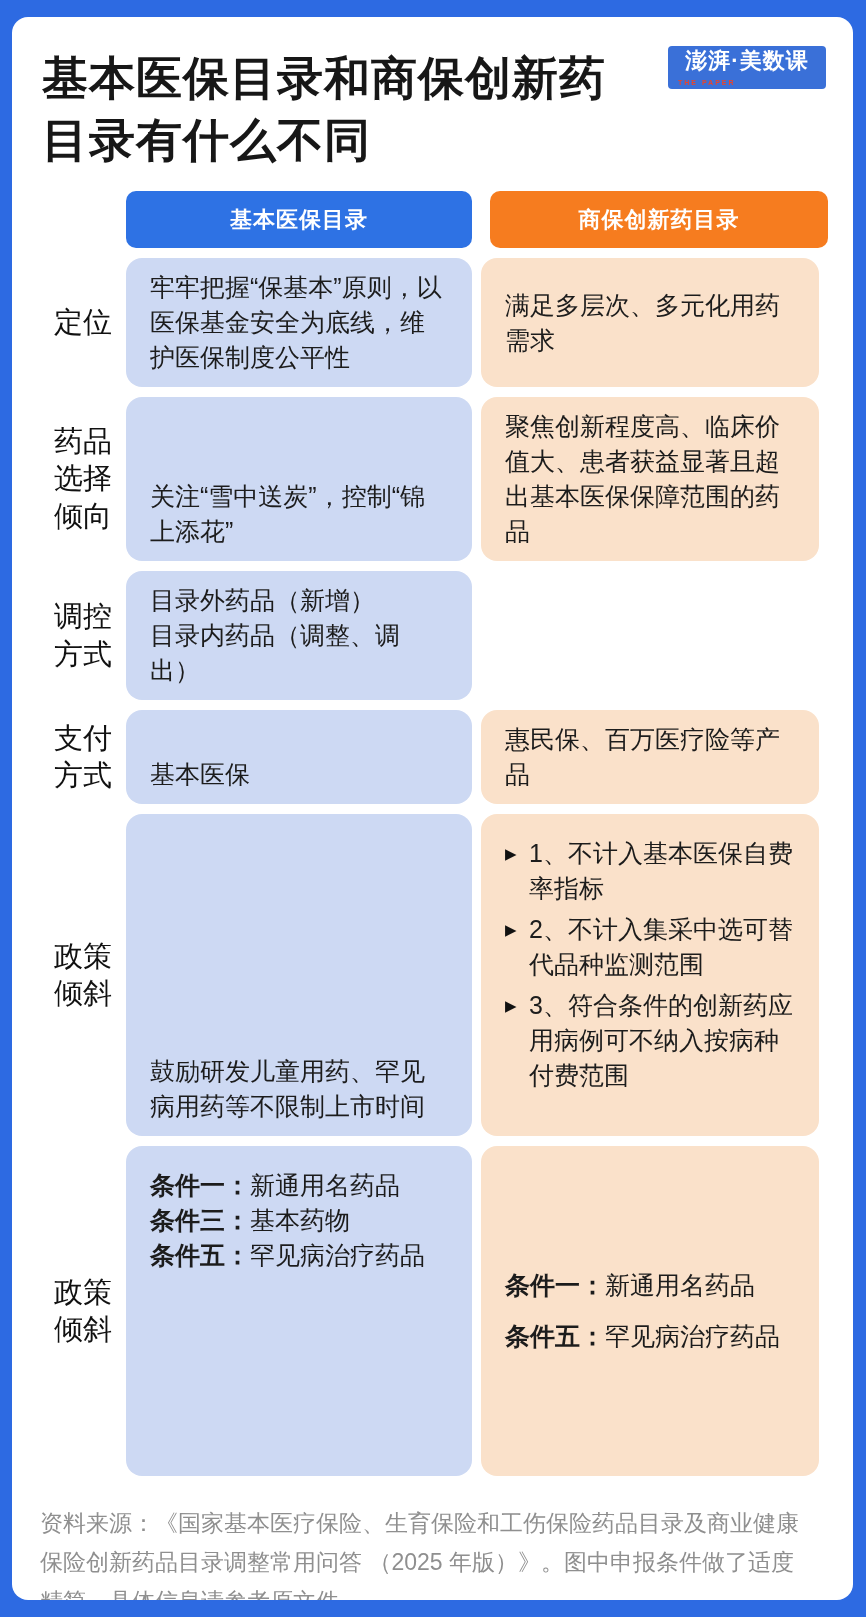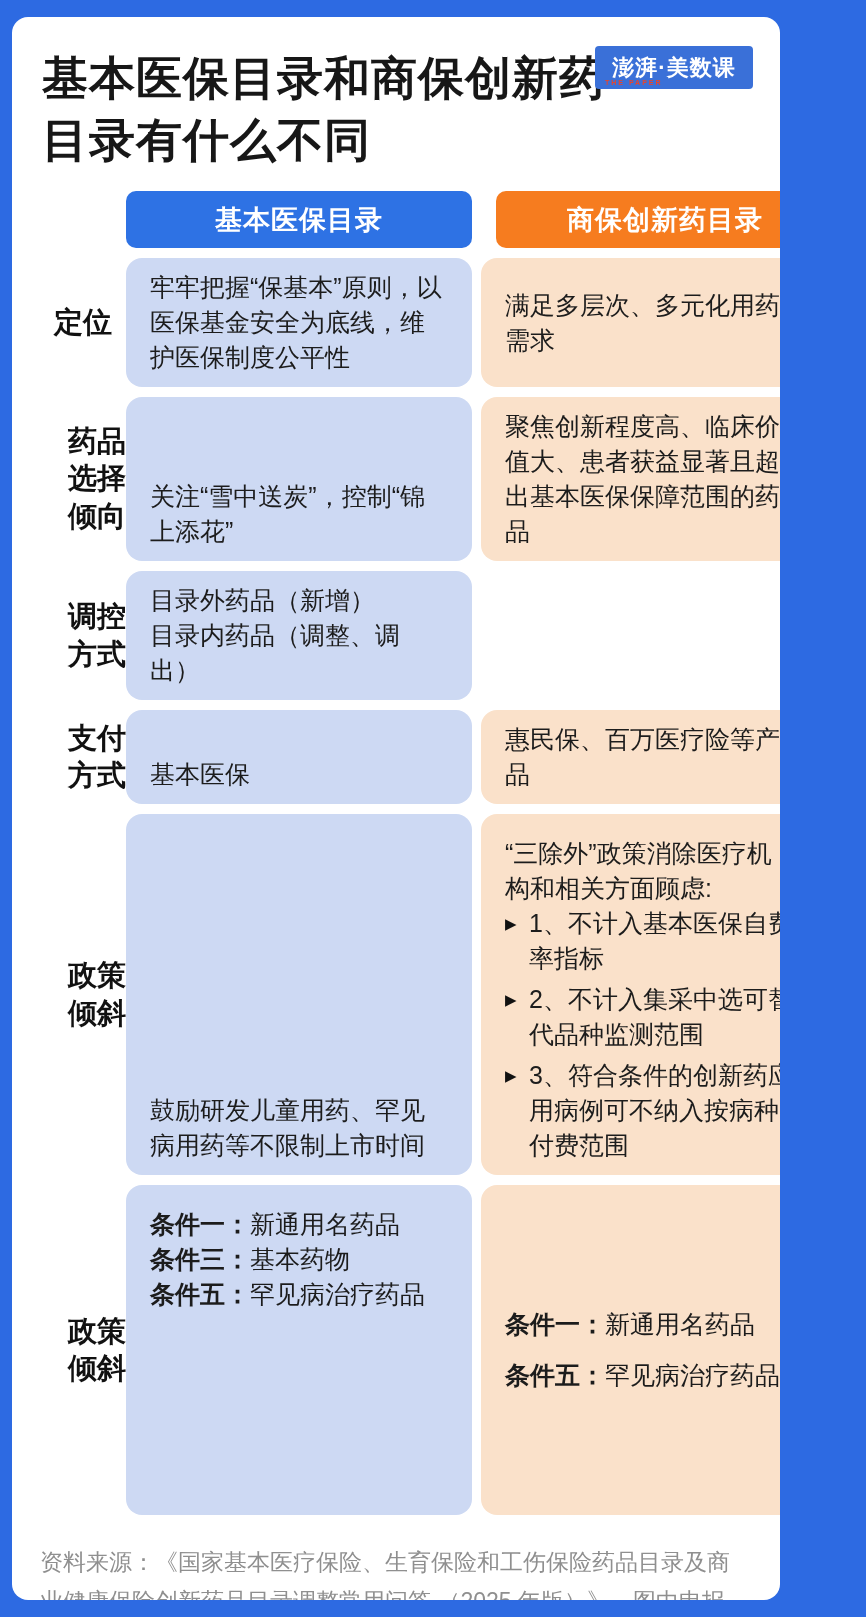--- a/index.html
+++ b/index.html
@@ -10,37 +10,37 @@
     --cell-orange:#fae1ca;
     --logo-bg:#3a70d8;
     --logo-sub:#e8452c;
     --text:#1c1c1c;
     --footer-text:#8f8f8f;
   }
   *{box-sizing:border-box;}
   html,body{margin:0;padding:0;}
   body{font-family:"Liberation Sans","DejaVu Sans",sans-serif;background:#ffffff;}
   .canvas{position:relative;width:866px;height:1617px;background:var(--page-border);overflow:hidden;}
-  .card{position:absolute;left:12px;top:17px;width:768px;height:1583px;background:#ffffff;border-radius:16px;overflow:hidden;}
+  .card{position:absolute;left:12px;top:17px;width:841px;height:1583px;background:#ffffff;border-radius:16px;overflow:hidden;}
 
   .header{position:relative;padding:30px 28px 0 30px;}
   .title{font-size:46px;line-height:62px;font-weight:900;color:#171717;letter-spacing:1px;}
-  .logo{position:absolute;top:29px;right:27px;width:158px;height:43px;background:var(--logo-bg);border-radius:4px;color:#ffffff;display:flex;align-items:center;justify-content:center;}
+  .logo{position:absolute;top:29px;right:27px;width:158px;height:43px;background:var(--logo-bg);border-radius:4px;color:#ffffff;display:flex;align-items:flex-start;justify-content:center;}
   .logo-main{font-size:22px;font-weight:700;letter-spacing:1px;white-space:nowrap;}
   .logo-sub{position:absolute;left:10px;bottom:3px;font-size:7px;font-weight:700;letter-spacing:2px;color:var(--logo-sub);}
 
   .table{padding:20px 0 0 28px;}
   .pill-row{display:flex;margin-bottom:10px;}
   .spacer{width:86px;flex:none;}
-  .pill{height:57px;border-radius:10px;color:#ffffff;font-size:27px;font-weight:700;display:flex;align-items:center;justify-content:center;letter-spacing:1px;}
+  .pill{height:57px;border-radius:10px;color:#ffffff;font-size:22px;font-weight:700;display:flex;align-items:center;justify-content:center;letter-spacing:1px;}
   .pill-left{width:346px;flex:none;background:var(--pill-blue);}
-  .pill-right{width:338px;flex:none;margin-left:24px;background:var(--pill-orange);}
+  .pill-right{width:338px;flex:none;margin-left:18px;background:var(--pill-orange);}
 
   .row{display:flex;margin-bottom:10px;}
-  .row-label{width:86px;flex:none;display:flex;align-items:center;justify-content:center;text-align:right;font-size:29px;font-weight:700;color:#111111;line-height:1.28;}
+  .row-label{width:86px;flex:none;display:flex;align-items:center;justify-content:center;text-align:center;font-size:29px;font-weight:400;color:#111111;line-height:1.28;}
   .cell{border-radius:16px;padding:12px 24px;display:flex;flex-direction:column;justify-content:center;font-size:25px;line-height:1.4;color:var(--text);}
   .cell-left{width:346px;flex:none;background:var(--cell-blue);justify-content:flex-end;}
   .cell-right{width:338px;flex:none;margin-left:9px;background:var(--cell-orange);}
   .cell.align-top{justify-content:flex-start;padding-top:22px;}
   .cell p{margin:0;}
   .cond{margin:0 0 6px 0;}
   .cond:last-child{margin-bottom:0;}
   .cell-centered-conds .cond{margin-bottom:16px;}
   .cell-centered-conds .cond:last-child{margin-bottom:0;}
   .cond-key{font-weight:800;}
@@ -116,21 +116,20 @@
             <div class="cell cell-right">
               <p>惠民保、百万医疗险等产品</p>
             </div>
           </div>
           <div class="row" data-idx="4">
             <div class="row-label">政策倾斜</div>
             <div class="cell cell-left">
               <p>鼓励研发儿童用药、罕见病用药等不限制上市时间</p>
             </div>
             <div class="cell cell-right align-top">
-              <p class="bullets-heading">“三除外”政策消除医疗机构和相关方面顾虑:</p>
               <div class="bullet">
                 <span class="bullet-icon">▶</span>
                 <div class="bullet-text">1、不计入基本医保自费率指标</div>
               </div>
               <div class="bullet">
                 <span class="bullet-icon">▶</span>
                 <div class="bullet-text">2、不计入集采中选可替代品种监测范围</div>
               </div>
               <div class="bullet">
                 <span class="bullet-icon">▶</span>

